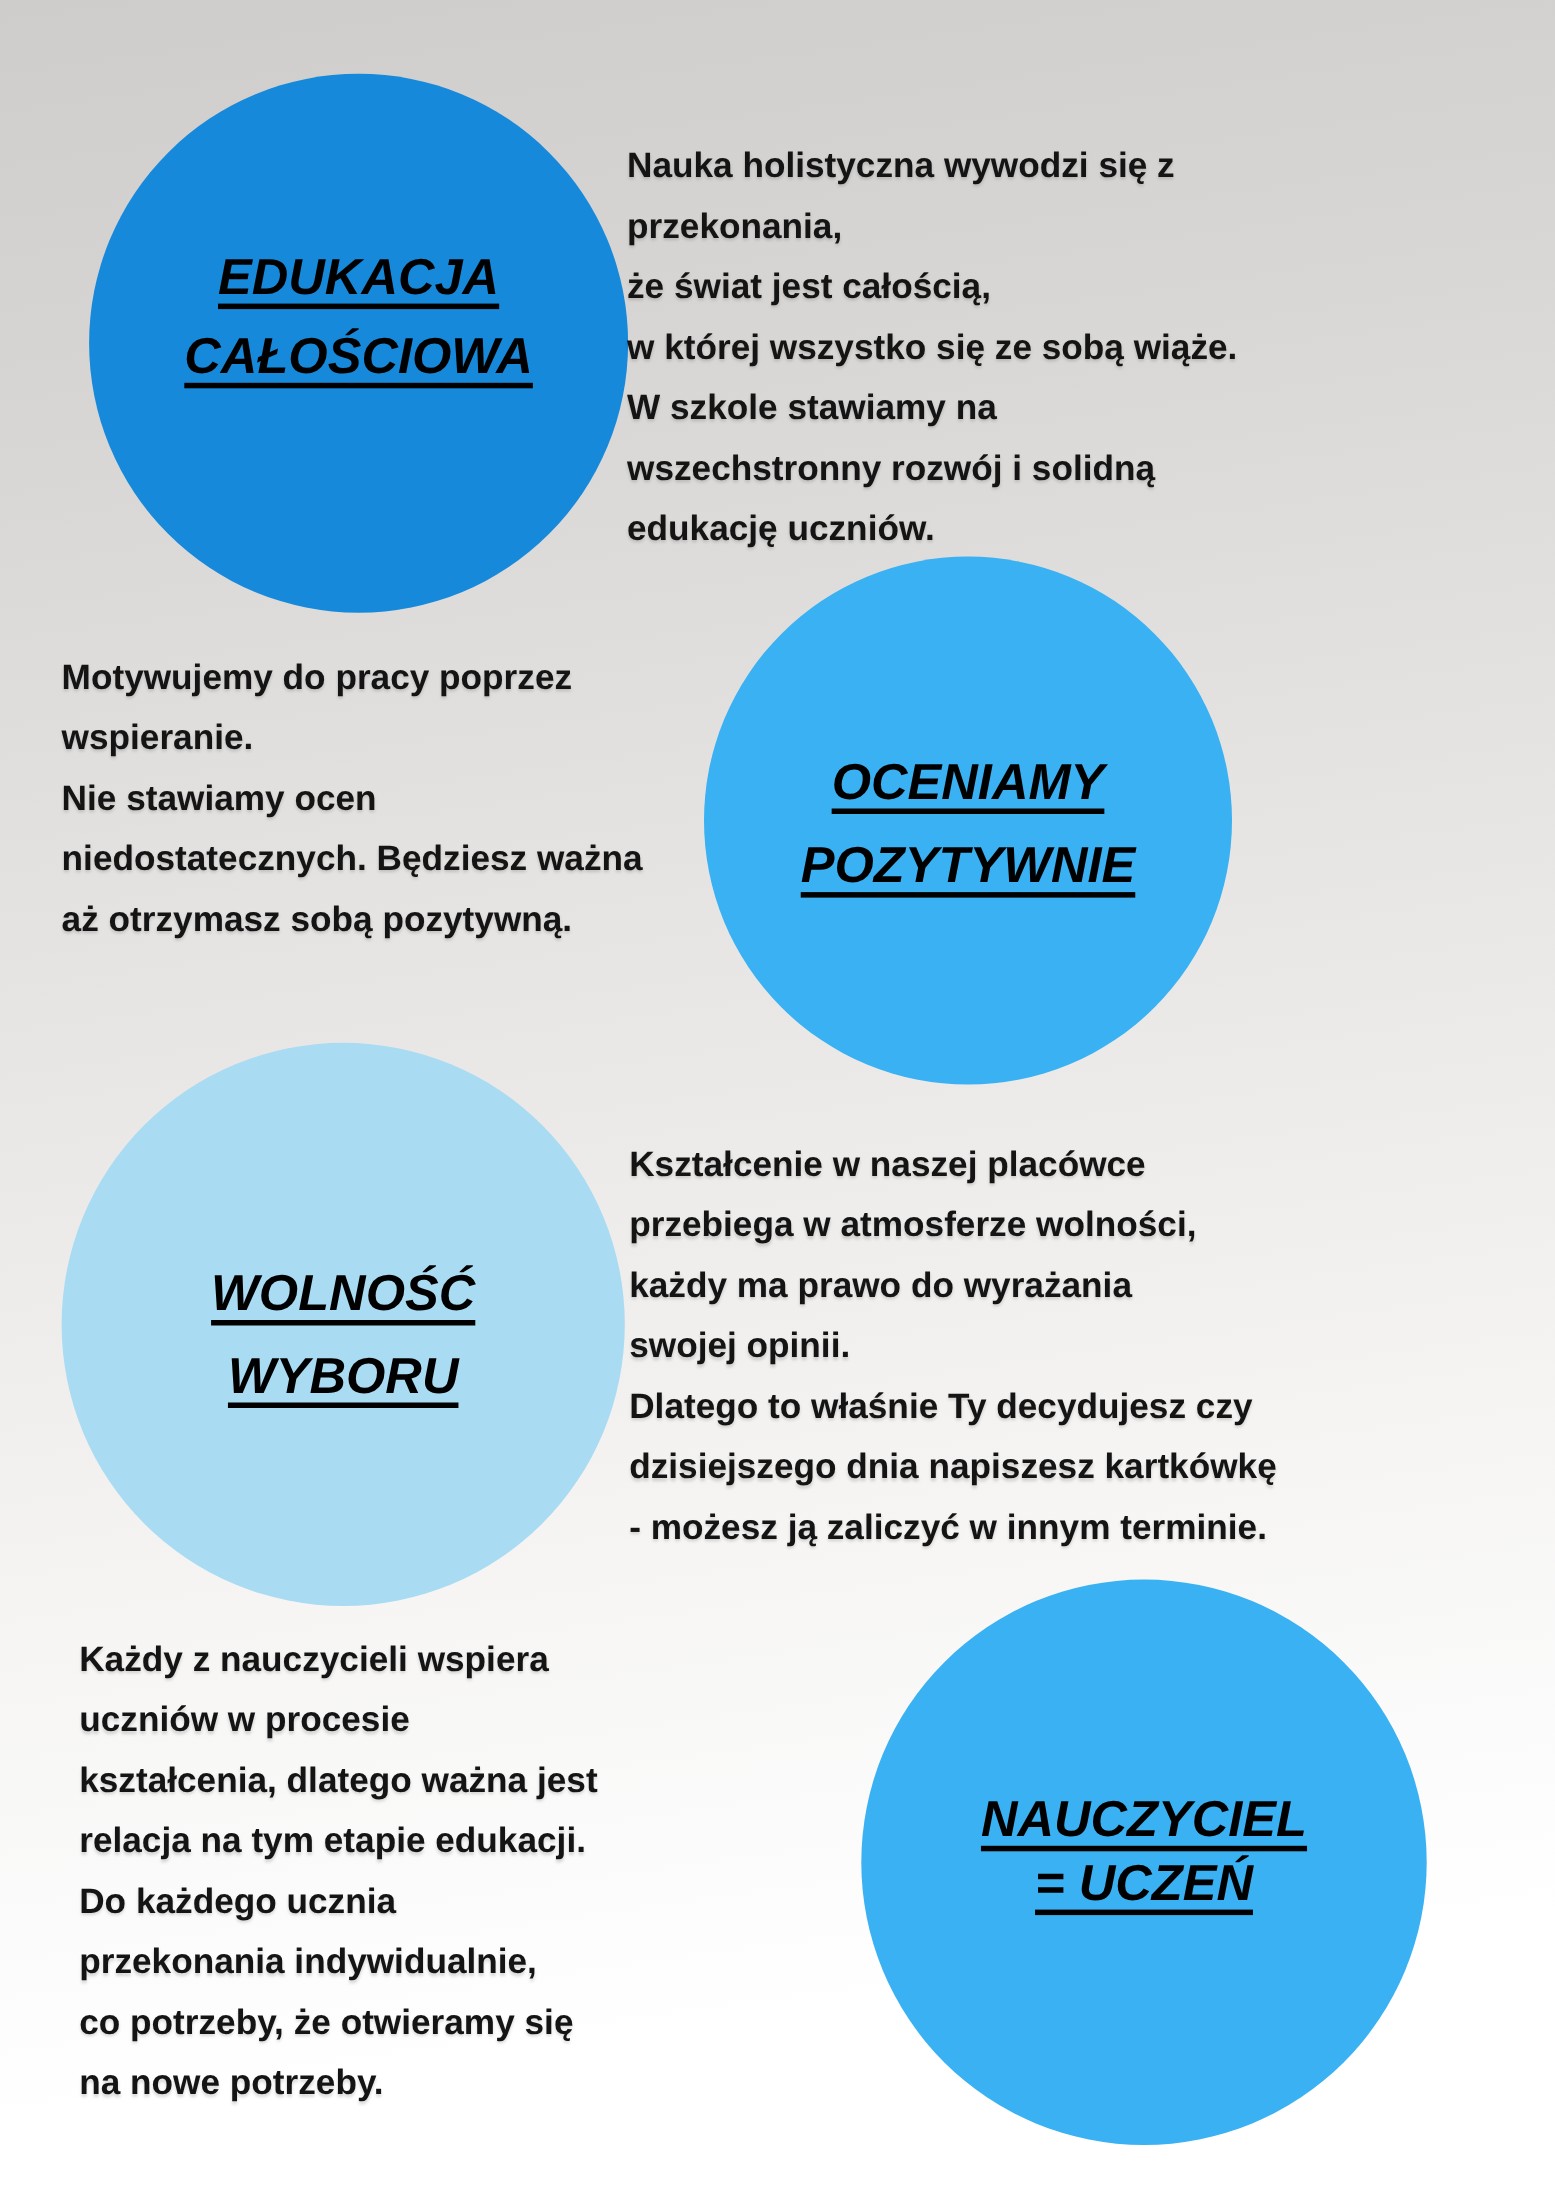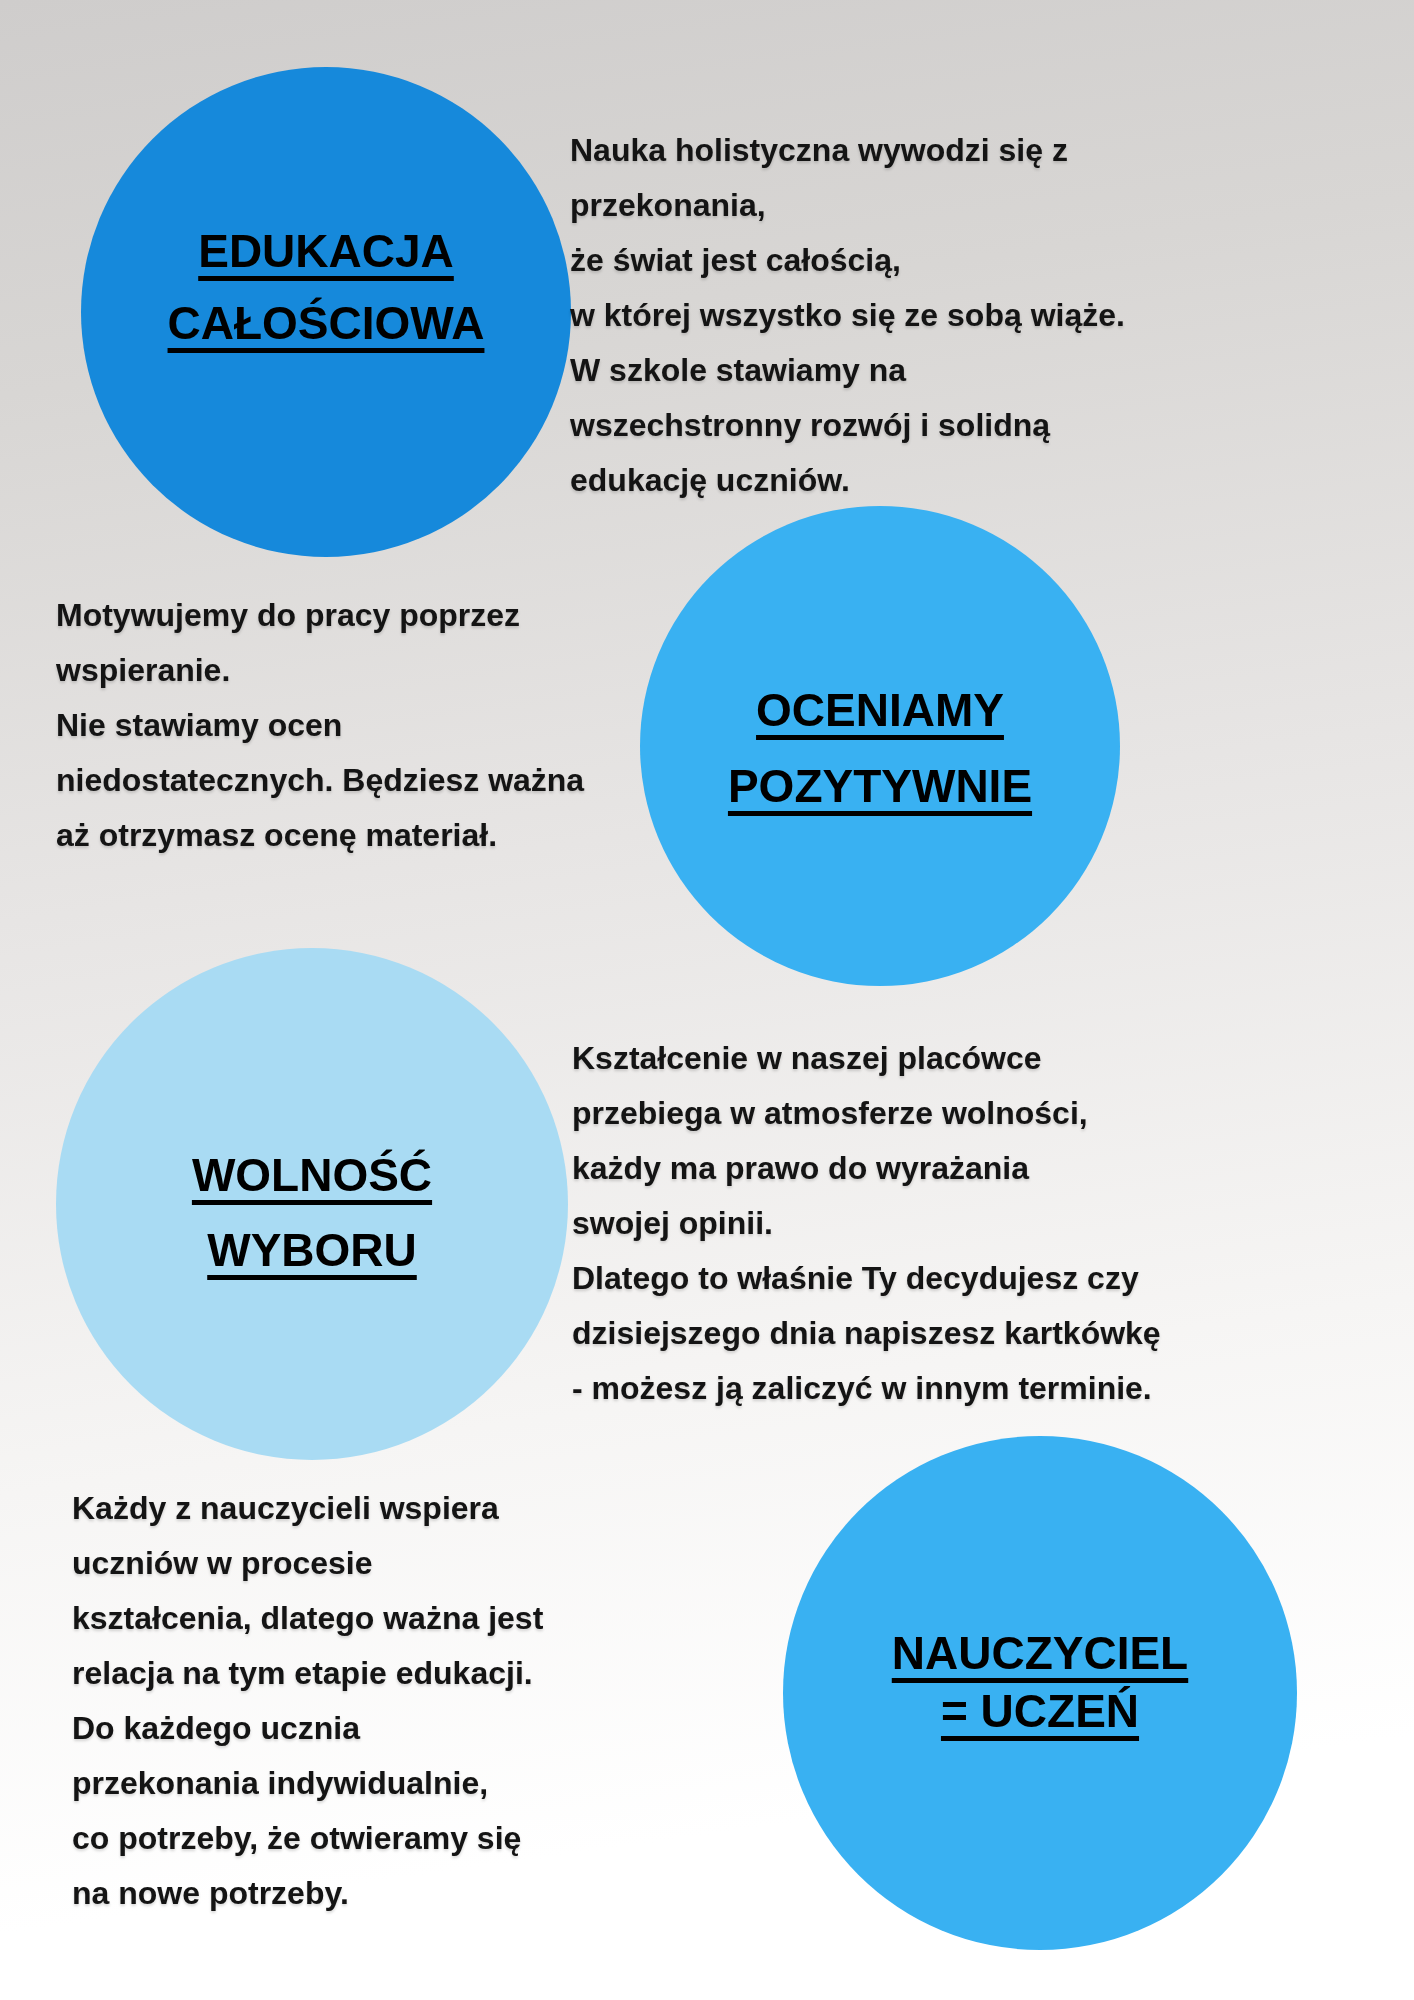--- a/index.html
+++ b/index.html
@@ -8,20 +8,21 @@
     width: 1414px;
     height: 2000px;
     overflow: hidden;
     background: linear-gradient(172deg,
       #cfcdcc 0%, #d8d6d4 18%, #e7e5e4 42%, #f6f5f4 68%, #ffffff 88%, #ffffff 100%);
     font-family: "Liberation Sans", "DejaVu Sans", sans-serif;
   }
   .circle {
     position: absolute;
     border-radius: 50%;
+    font-style: italic;
   }
   .circle-heading {
     position: absolute;
     left: 0;
     width: 100%;
     text-align: center;
     font-weight: 700;
     color: #000000;
     font-size: 46px;
   }
@@ -80,21 +81,21 @@
     <div class="circle-heading">
       <span class="hline">OCENIAMY</span>
       <span class="hline">POZYTYWNIE</span>
     </div>
   </div>
   <div class="para p2">
     <div class="ln">Motywujemy do pracy poprzez</div>
     <div class="ln">wspieranie.</div>
     <div class="ln">Nie stawiamy ocen</div>
     <div class="ln">niedostatecznych. Będziesz ważna</div>
-    <div class="ln">aż otrzymasz ocenę materiał.</div>
+    <div class="ln">aż otrzymasz sobą pozytywną.</div>
   </div>
 
   <div class="circle c3" style="background-color: rgb(169, 219, 243);">
     <div class="circle-heading">
       <span class="hline">WOLNOŚĆ</span>
       <span class="hline">WYBORU</span>
     </div>
   </div>
   <div class="para p3">
     <div class="ln">Kształcenie w naszej placówce</div>

